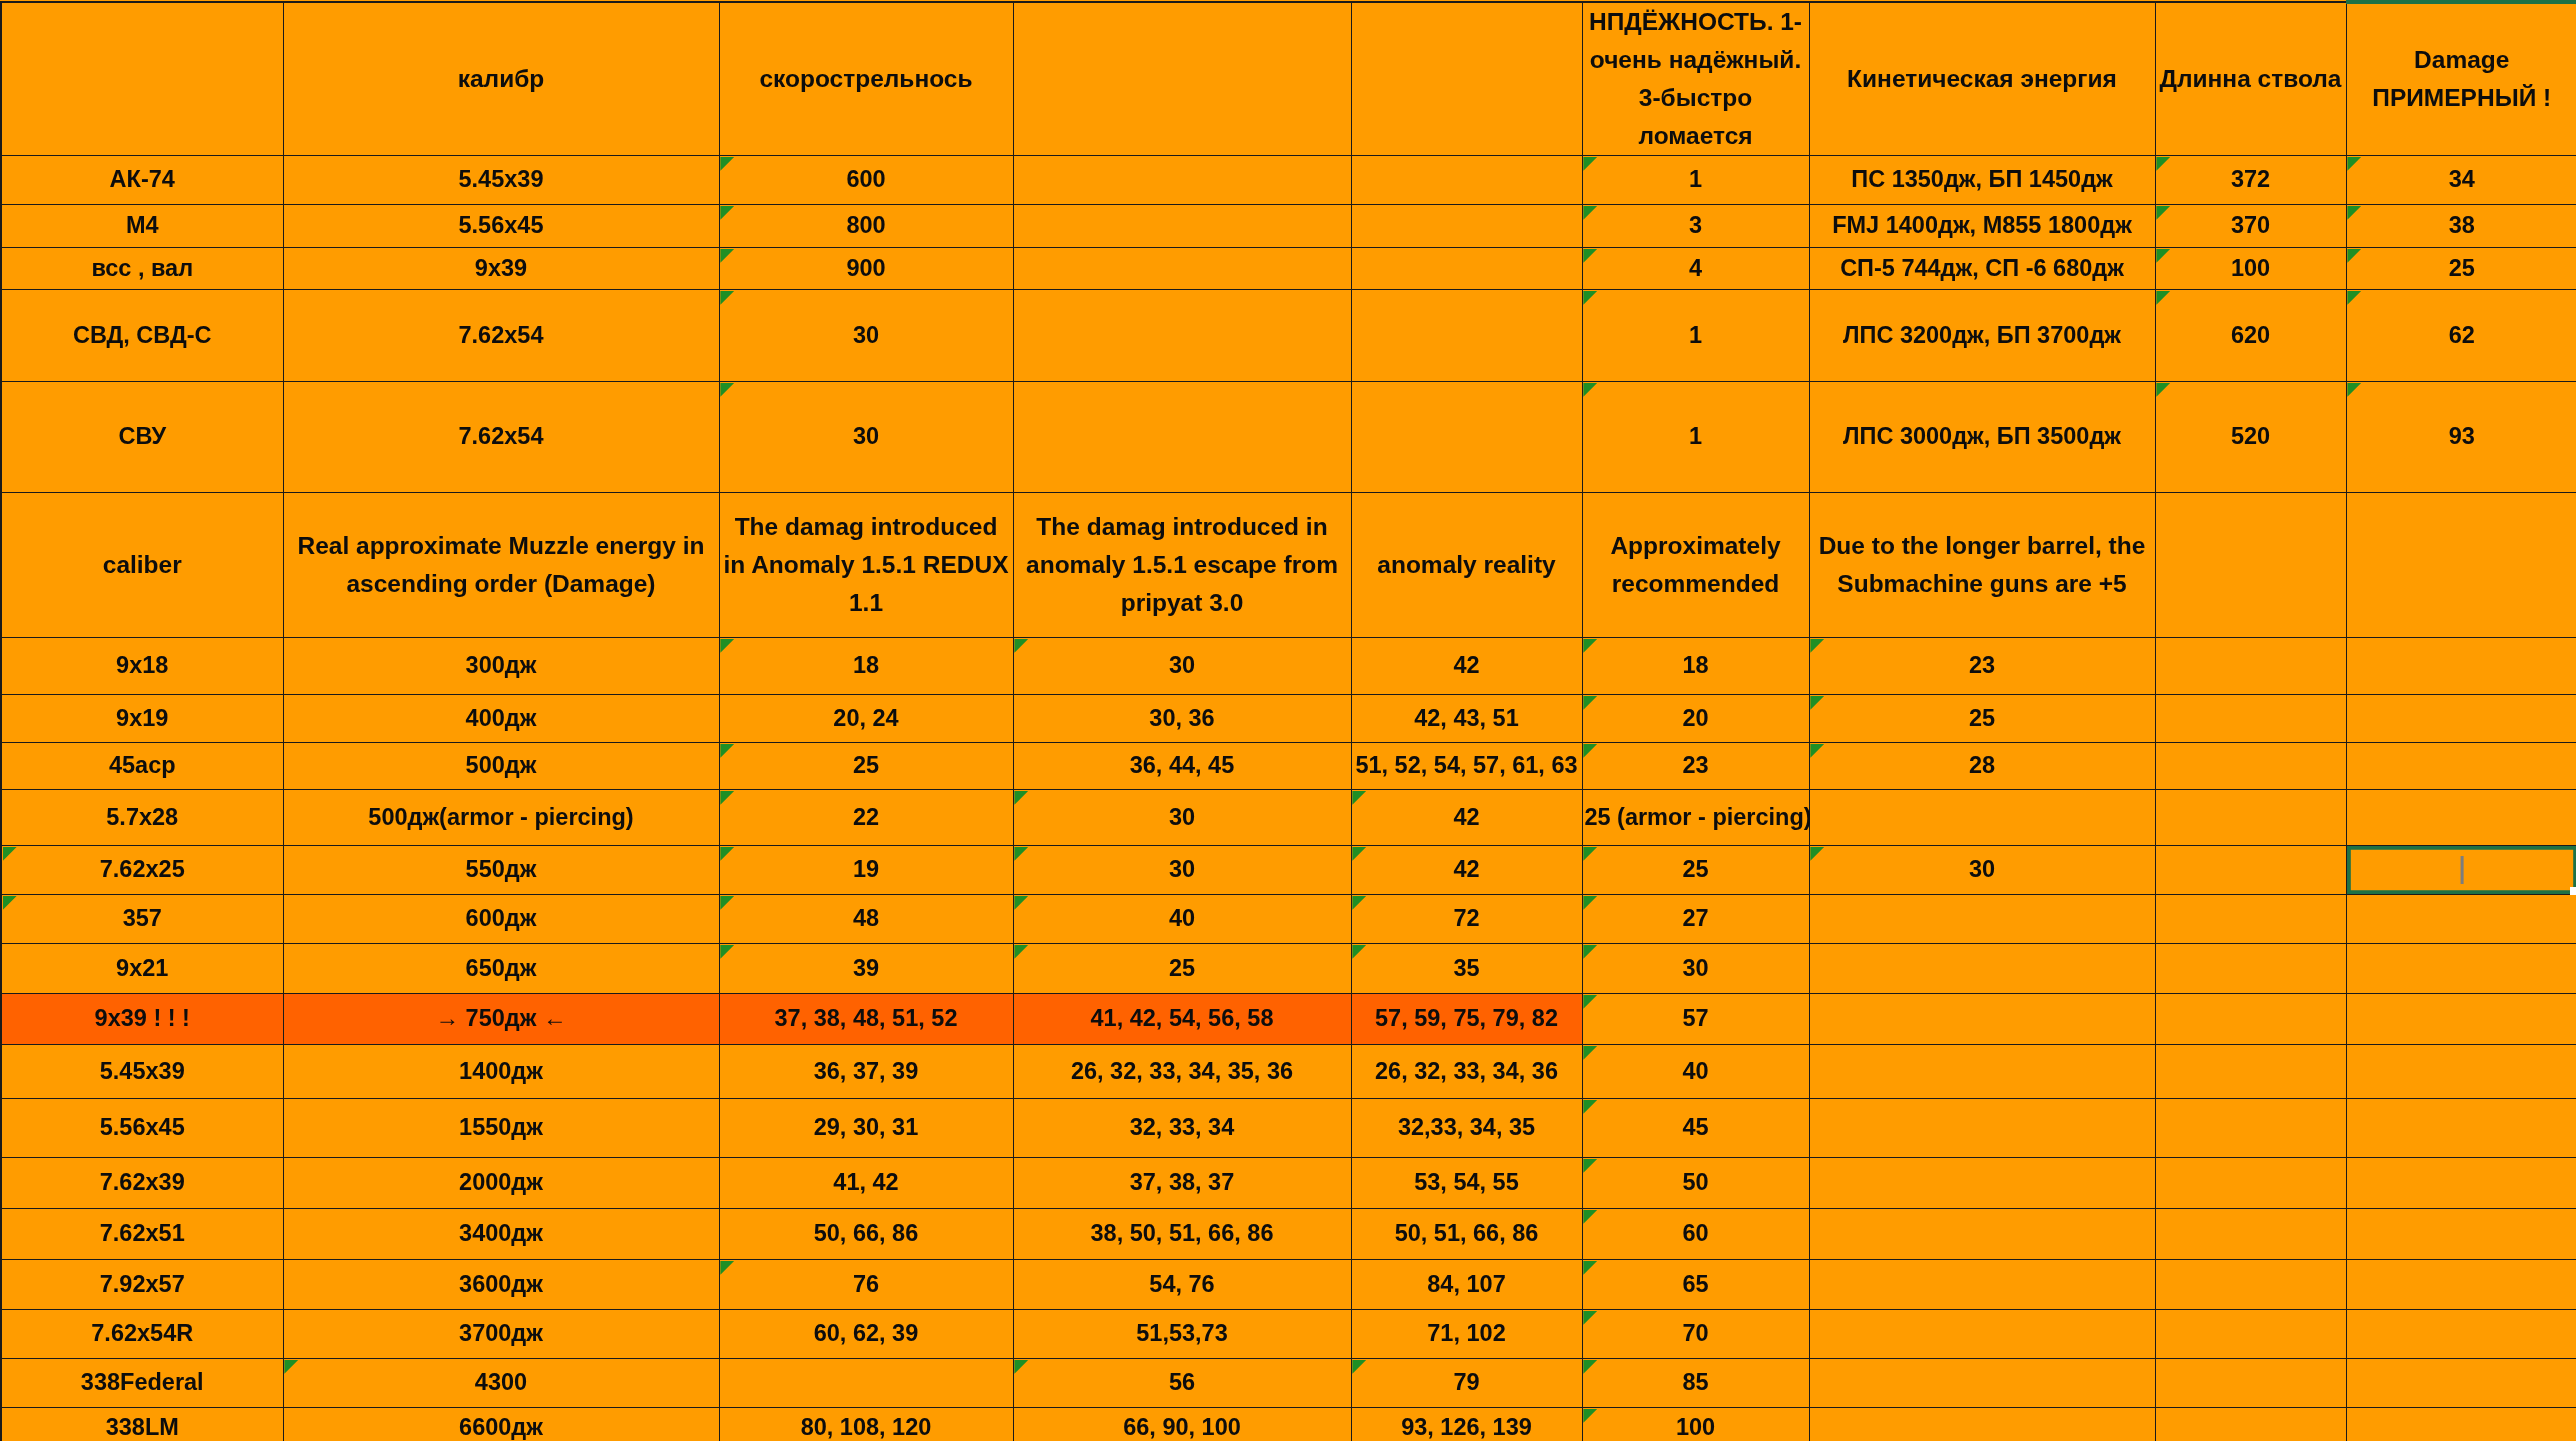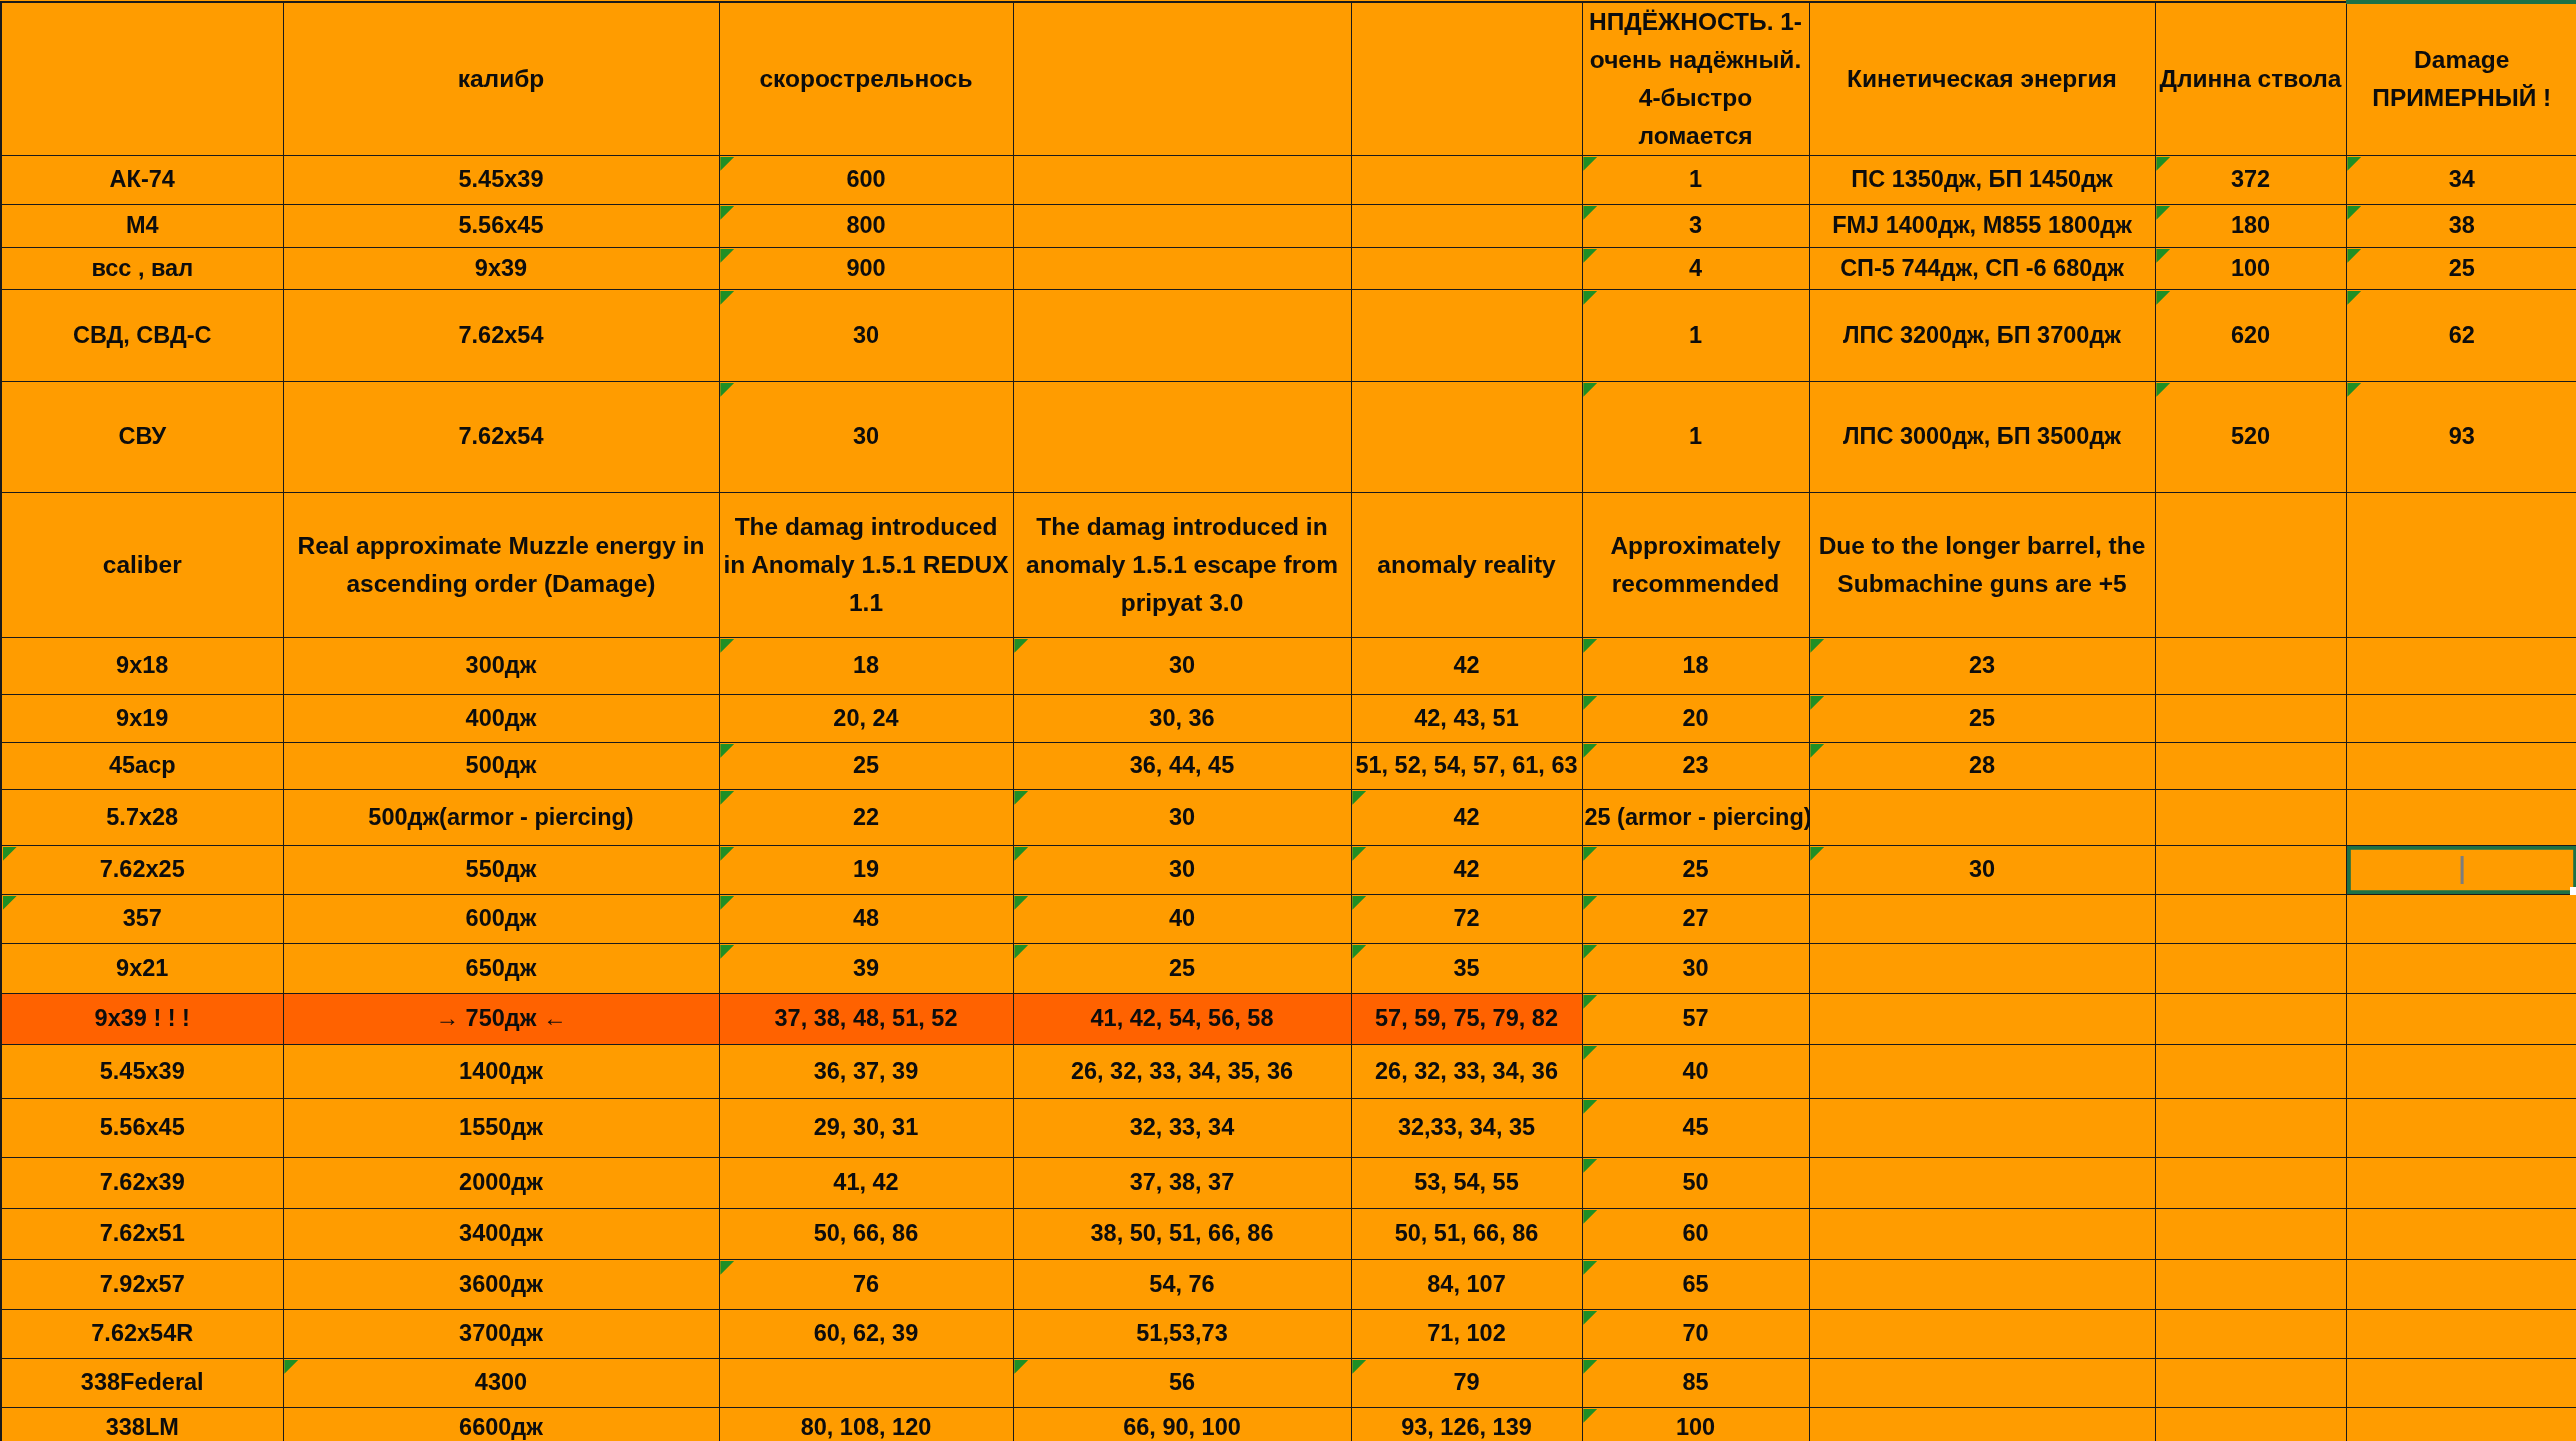--- a/index.html
+++ b/index.html
@@ -70,21 +70,21 @@
         <col style="width:191px">
         <col style="width:232px">
     </colgroup>
     <tbody>
         <tr class="hdr" style="height: 148px;">
           <td><span class="txt"></span></td>
           <td><span class="txt">калибр</span></td>
           <td><span class="txt">скорострельнось</span></td>
           <td><span class="txt"></span></td>
           <td><span class="txt"></span></td>
-          <td><span class="txt">НПДЁЖНОСТЬ. 1-очень надёжный. 4-быстро ломается</span></td>
+          <td><span class="txt">НПДЁЖНОСТЬ. 1-очень надёжный. 3-быстро ломается</span></td>
           <td><span class="txt">Кинетическая энергия</span></td>
           <td><span class="txt">Длинна ствола</span></td>
           <td class="green-top"><span class="txt">Damage
 ПРИМЕРНЫЙ !</span></td>
         </tr>
         <tr style="height: 49px;">
           <td><span class="txt">АК-74</span></td>
           <td><span class="txt">5.45x39</span></td>
           <td><span class="marker"></span><span class="txt">600</span></td>
           <td><span class="txt"></span></td>
@@ -95,21 +95,21 @@
           <td><span class="marker"></span><span class="txt">34</span></td>
         </tr>
         <tr style="height: 43px;">
           <td><span class="txt">M4</span></td>
           <td><span class="txt">5.56x45</span></td>
           <td><span class="marker"></span><span class="txt">800</span></td>
           <td><span class="txt"></span></td>
           <td><span class="txt"></span></td>
           <td><span class="marker"></span><span class="txt">3</span></td>
           <td><span class="txt">FMJ 1400дж, M855 1800дж</span></td>
-          <td><span class="marker"></span><span class="txt">180</span></td>
+          <td><span class="marker"></span><span class="txt">370</span></td>
           <td><span class="marker"></span><span class="txt">38</span></td>
         </tr>
         <tr style="height: 42px;">
           <td><span class="txt">всс , вал</span></td>
           <td><span class="txt">9x39</span></td>
           <td><span class="marker"></span><span class="txt">900</span></td>
           <td><span class="txt"></span></td>
           <td><span class="txt"></span></td>
           <td><span class="marker"></span><span class="txt">4</span></td>
           <td><span class="txt">СП-5 744дж, СП -6 680дж</span></td>

